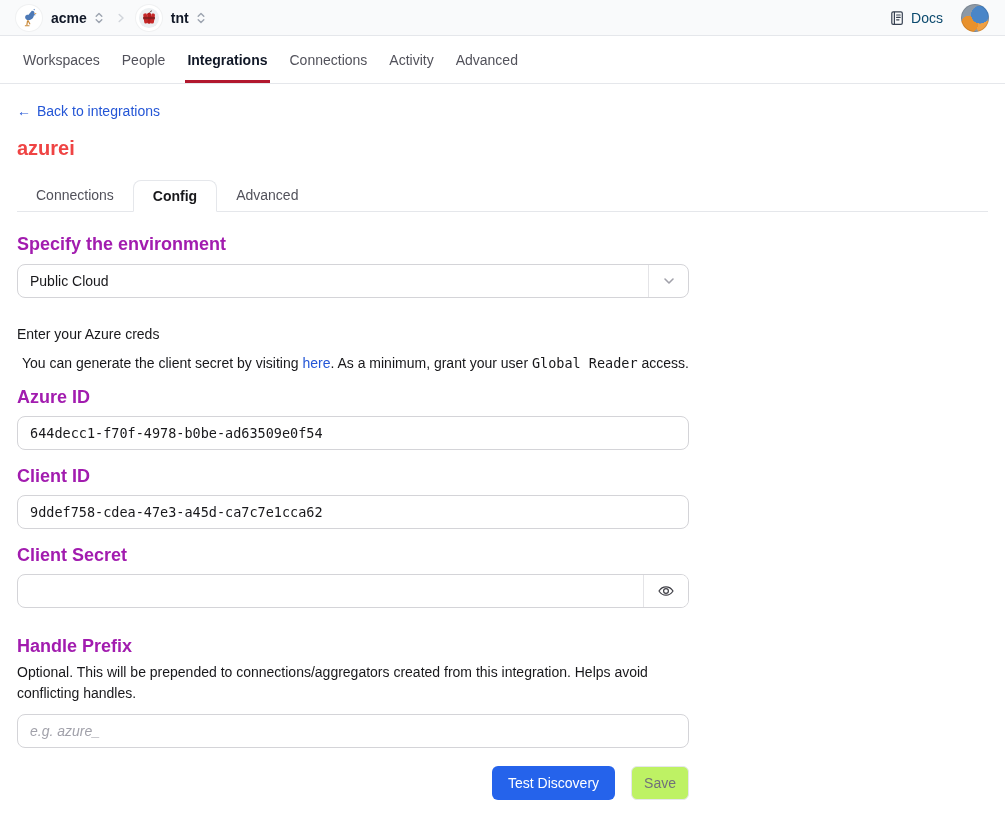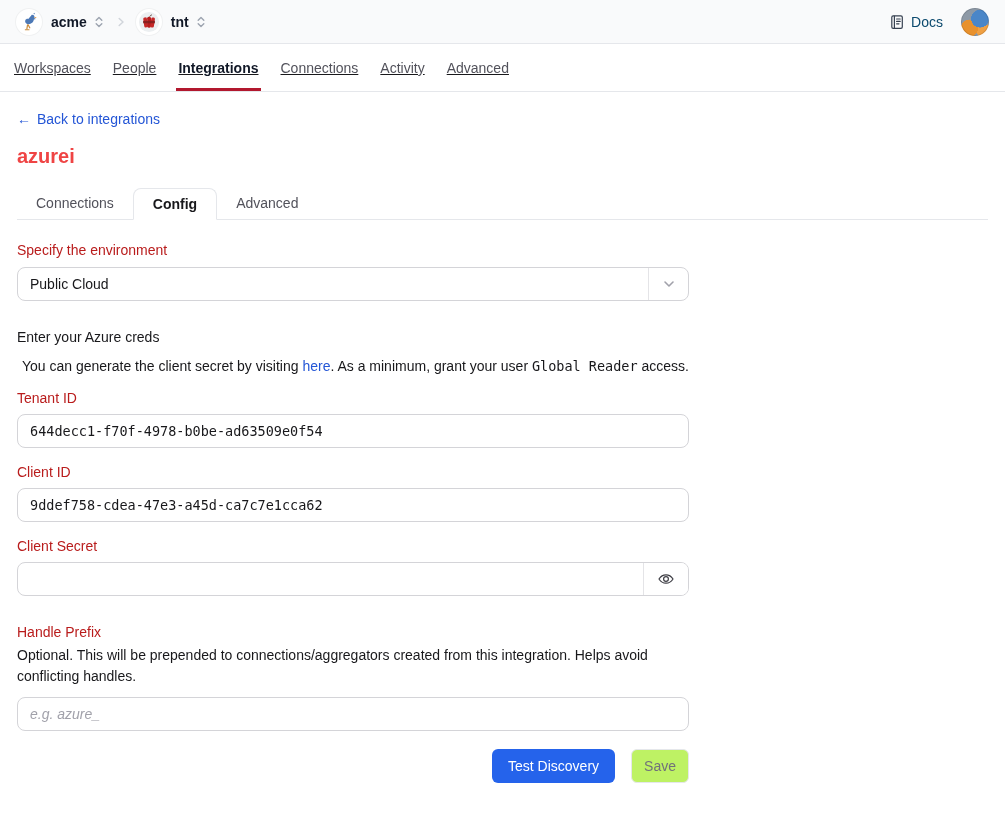--- a/index.html
+++ b/index.html
@@ -1,20 +1,20 @@
 <!DOCTYPE html>
 <html><head>
 <meta charset="utf-8">
 <style>
   * { margin:0; padding:0; box-sizing:border-box; }
   html,body { width:1005px; height:825px; background:#fff;
     font-family:"Liberation Sans", sans-serif; color:#18181b; }
 
   
-  .top-header { height:44px; background:#f9fafb; border-bottom:1px solid #e5e7eb;
+  .top-header { height:36px; background:#f9fafb; border-bottom:1px solid #e5e7eb;
     display:flex; align-items:center; padding:8px 16px; }
   .crumb-group { display:flex; align-items:center; }
   .org-avatar { width:26px; height:26px; border-radius:50%; background:#fff;
     display:flex; align-items:center; justify-content:center; overflow:hidden;
     box-shadow:0 0 0 1px rgba(0,0,0,.04); }
   .crumb-name { font-size:14px; font-weight:700; color:#111827; margin:0 5px 0 9px; }
   .switch-icon { display:flex; align-items:center; color:#9ca3af; cursor:pointer; }
   .crumb-sep { margin:0 9px; color:#d1d5db; display:flex; align-items:center; }
   .header-right { margin-left:auto; display:flex; align-items:center; }
   .docs-link { display:flex; align-items:center; gap:6px; color:#0c4a6e;
@@ -22,42 +22,42 @@
   .user-avatar { width:28px; height:28px; border-radius:50%;
     background:
       radial-gradient(circle at 68% 38%, #4a86c8 0 34%, rgba(0,0,0,0) 35%),
       radial-gradient(circle at 30% 72%, #e8912d 0 30%, rgba(0,0,0,0) 31%),
       radial-gradient(circle at 80% 80%, #f0a043 0 22%, rgba(0,0,0,0) 23%),
       #8d99a6;
     box-shadow:inset 0 0 0 1px rgba(0,0,0,.12); cursor:pointer; }
 
   
   .main-nav { height:48px; background:#fff; border-bottom:1px solid #e5e7eb;
-    display:flex; align-items:stretch; padding:0 14px;text-decoration:underline; }
+    display:flex; align-items:stretch; padding:0 23px; }
   .nav-item { display:flex; align-items:center; font-size:14px; color:#52525b;
     cursor:pointer; margin-right:22px; position:relative; }
   .nav-item.active { color:#111827; font-weight:700; }
   .nav-item.active::after { content:""; position:absolute; left:-2px; right:-2px;
     bottom:0; height:3px; background:#b2182e; }
 
   
   .main { padding:0 17px; }
   .back-link { margin-top:19px; display:inline-flex; align-items:center; gap:6px;
     color:#2456d6; font-size:14px; cursor:pointer; text-decoration:none; }
   .page-title { margin-top:17px; font-size:20px; font-weight:700; color:#ef4444; }
 
   .sub-tabs { margin-top:19px; display:flex; align-items:flex-end;
     border-bottom:1px solid #e5e7eb; }
   .sub-tab { height:32px; padding:0 19px; display:flex; align-items:center;
     font-size:14px; color:#52525b; cursor:pointer; }
   .sub-tab.active { border:1px solid #e5e7eb; border-bottom:1px solid #fff;
     margin-bottom:-1px; border-radius:8px 8px 0 0; background:#fff;
     color:#18181b; font-weight:700; }
 
-  .field-label { font-size:14px; font-weight:400; color:#b91c1c; }
+  .field-label { font-size:18px; font-weight:700; color:#a21caf; }
   .env-label { margin-top:22px; }
 
   .control { width:672px; height:34px; border:1px solid #d4d4d8; border-radius:8px;
     background:#fff; font-size:14px; color:#18181b; }
   .select { margin-top:9px; display:flex; align-items:center; padding-left:12px;
     cursor:pointer; position:relative;justify-content:center; }
   .select-chevron-zone { margin-left:auto; height:100%; width:40px; display:flex;
     align-items:center; justify-content:center; color:#9ca3af;
     border-left:1px solid #e4e4e7; }
 
@@ -193,21 +193,21 @@
       </svg>
     </span>
   </div>
 
   
   <div class="creds-heading">Enter your Azure creds</div>
   <p class="creds-help"><span>You can generate the client secret by visiting </span><a class="inline-link">here</a><span>. As a minimum, grant your user </span><span class="mono">Global Reader</span><span> access.</span></p>
 
   
   <div class="field-group first">
-    <div class="field-label">Tenant ID</div>
+    <div class="field-label">Azure ID</div>
     <input class="control text-input mono-input" type="text" value="644decc1-f70f-4978-b0be-ad63509e0f54" style="">
   </div>
 
   
   <div class="field-group">
     <div class="field-label">Client ID</div>
     <input class="control text-input mono-input" type="text" value="9ddef758-cdea-47e3-a45d-ca7c7e1cca62" style="">
   </div>
 
   

